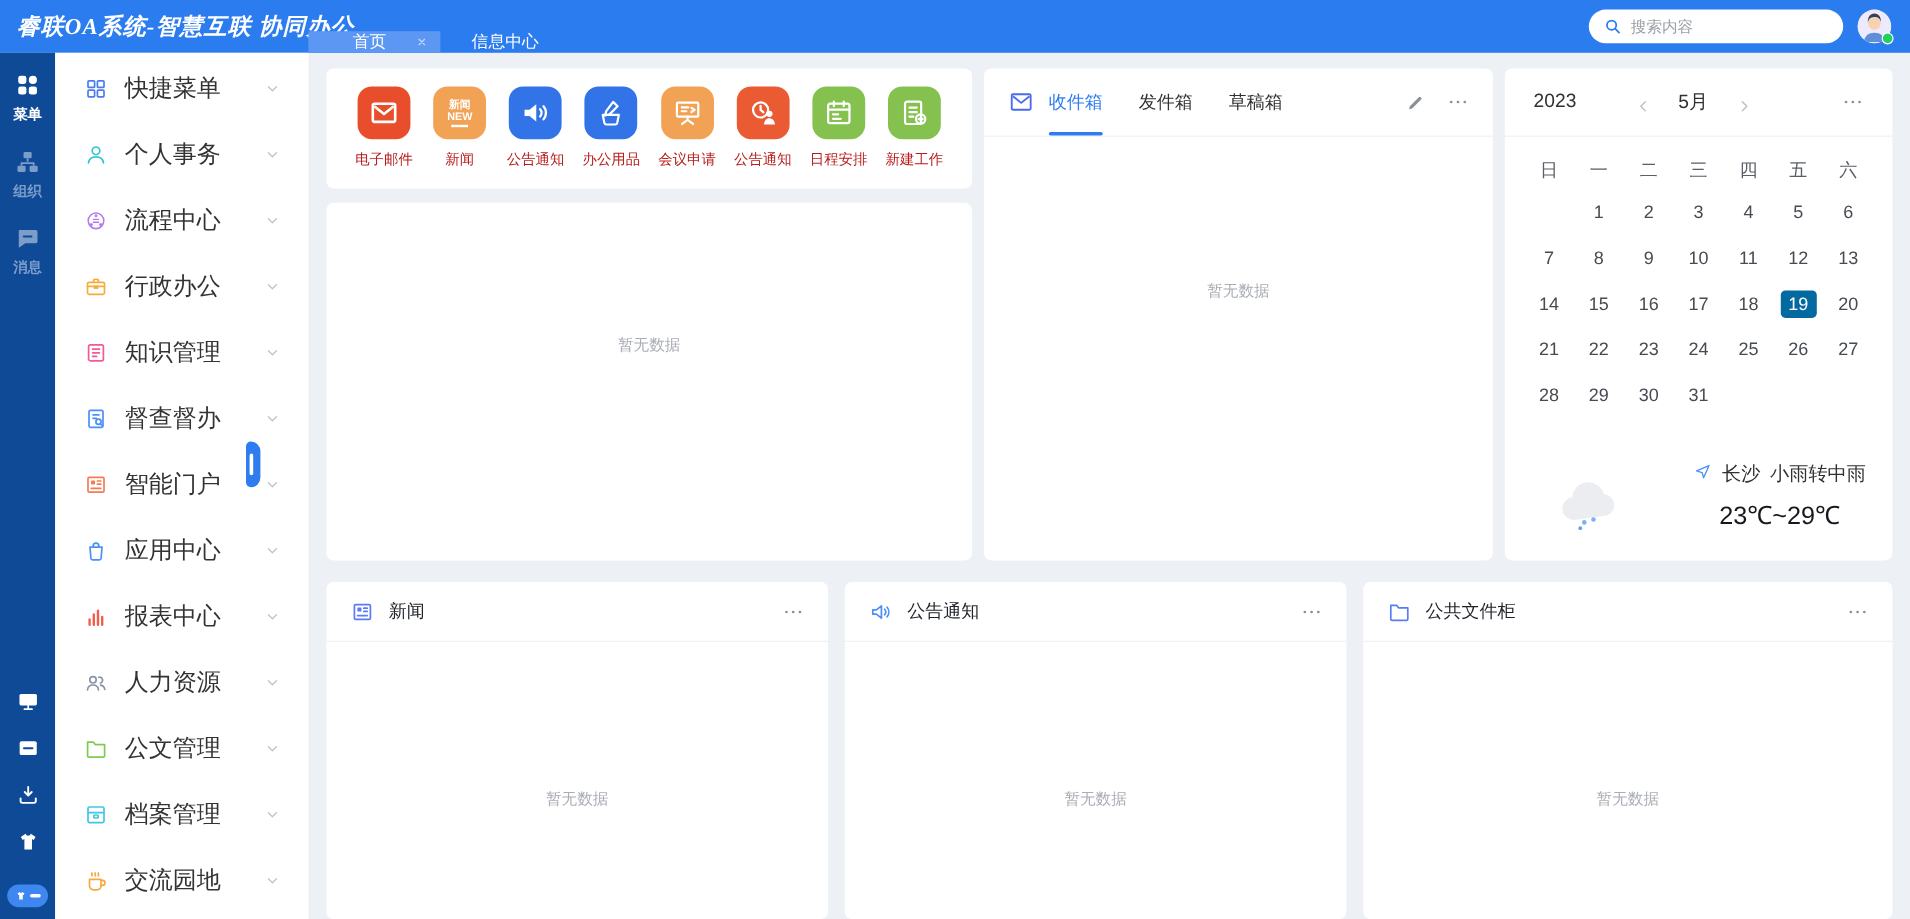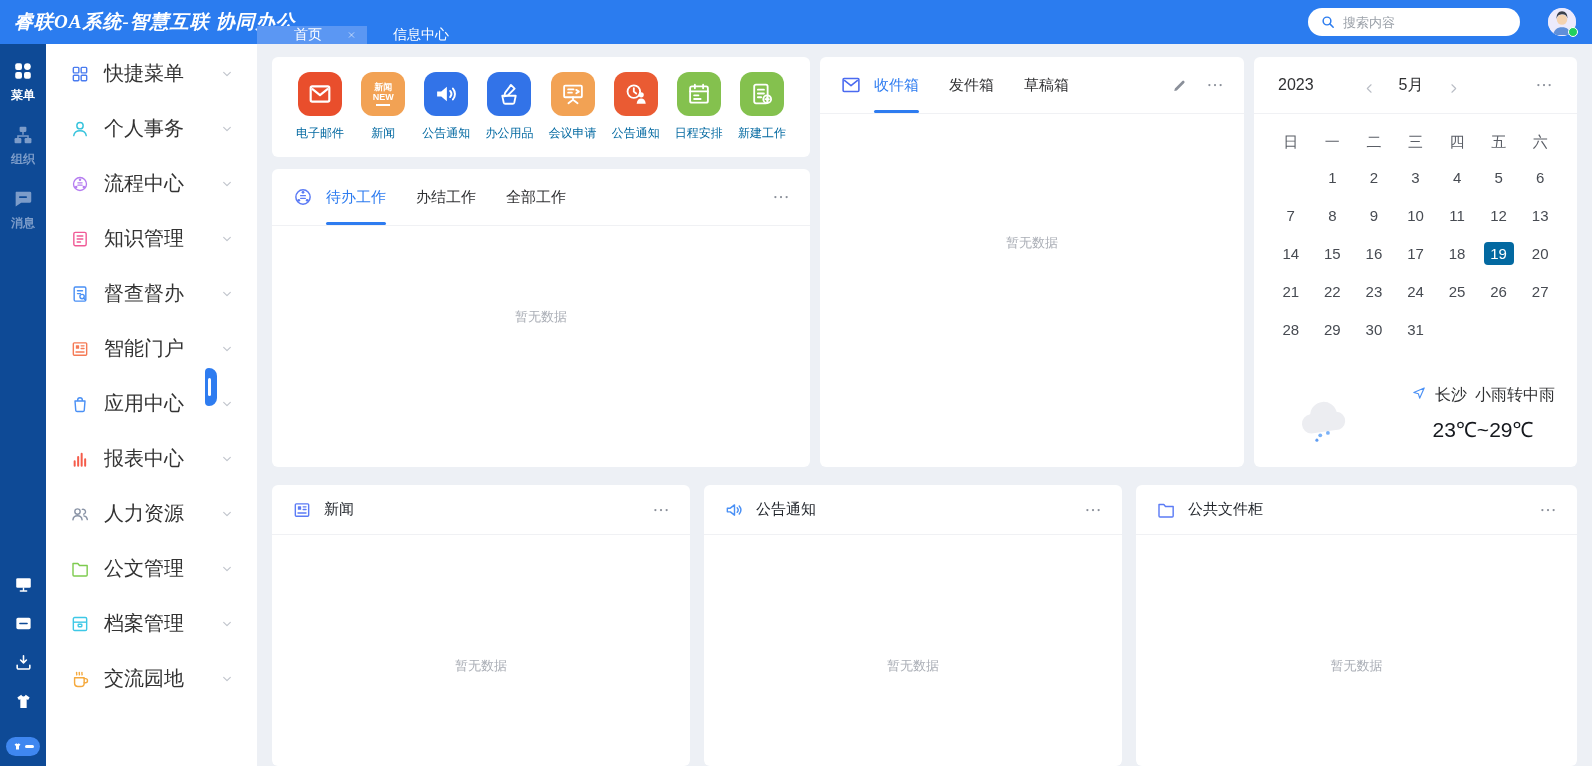--- a/index.html
+++ b/index.html
@@ -7,21 +7,21 @@
   .ic { display:block; flex:none; }
 
   
   .topbar { height:44px; background:#2b7cef; display:flex; align-items:stretch; position:relative; }
   .logo { width:257px; display:flex; align-items:center; padding-left:14px; color:#fff;
           font-family:"Liberation Serif", serif; font-style:italic; font-weight:700; font-size:19px; letter-spacing:1px; white-space:nowrap; }
   .tabs { display:flex; align-items:flex-end; }
   .tab { position:relative; display:flex; align-items:center; justify-content:center; min-width:88px; padding:0 26px; color:#fff; font-size:14px; cursor:pointer; }
   .tab.active { background:#5b97f3; width:110px; padding:0 30px 0 22px; }
   .tab .close { position:absolute; right:10px; top:50%; transform:translateY(-50%); color:rgba(255,255,255,.65); }
-  .topbar-right { margin-left:auto; display:flex; align-items:center; gap:28px; padding-right:16px; }
+  .topbar-right { margin-left:auto; display:flex; align-items:center; gap:12px; padding-right:16px; }
   .search { width:212px; height:28px; background:#fff; border-radius:14px; display:flex; align-items:center; padding:0 10px 0 12px; gap:7px; }
   .search input { border:none; outline:none; flex:1; font-size:13px; color:#333; background:transparent; }
   .search input::placeholder { color:#9aa0a8; }
   .avatar { position:relative; width:28px; height:28px; }
   .avatar .ph { width:28px; height:28px; border-radius:50%; overflow:hidden; background:#eceafc; display:block; }
   .avatar .dot { position:absolute; right:-2px; bottom:-1px; width:10px; height:10px; border-radius:50%; background:#21d05e; border:1.5px solid #fff; }
 
   
   .app-body { display:flex; height:722px; position:relative; }
 
@@ -48,21 +48,21 @@
   .col-left { width:538px; display:flex; flex-direction:column; gap:12px; }
   .col-mid { width:424px; }
   .col-right { flex:1; }
   .row-bottom { display:flex; gap:14px; margin-top:18px; height:281px; }
   .panel { background:#fff; border-radius:6px; display:flex; flex-direction:column; overflow:hidden; }
 
   
   .quick { height:100px; flex:none; flex-direction:row; align-items:center; justify-content:space-between; padding:0 18px; display:flex; }
   .qa-item { display:flex; flex-direction:column; align-items:center; gap:9px; cursor:pointer; width:60px; }
   .qa-tile { width:44px; height:44px; border-radius:12px; display:flex; align-items:center; justify-content:center; color:#fff; }
-  .qa-label { font-size:12px; color:#0369a1; white-space:nowrap;text-align:center; }
+  .qa-label { font-size:12px; color:#b91c1c; white-space:nowrap;text-align:center; }
   .news-txt { color:#fff; font-size:9px; font-weight:700; line-height:1.15; text-align:center; }
   .news-txt .u { display:block; width:14px; height:2px; background:#fff; margin:2px auto 0; }
 
   
   .p-head { height:57px; flex:none; display:flex; align-items:center; padding:0 20px; border-bottom:1px solid #f0f1f4; position:relative; }
   .p-head .p-icon { margin-right:12px; }
   .p-tabs { display:flex; align-self:stretch; gap:30px; }
   .p-tab { display:flex; align-items:center; font-size:15px; color:#303133; cursor:pointer; position:relative; }
   .p-tab.active { color:#2e7cf0; }
   .p-tab.active::after { content:""; position:absolute; left:0; right:0; bottom:0; height:3px; border-radius:2px; background:#2e7cf0; }
@@ -425,20 +425,31 @@
           <use href="#sym-flow-icon"></use>
         </svg>
         <span class="lbl">流程中心</span>
         <span class="chev">
           <svg class="ic" width="16" height="16">
             <use href="#sym-chevron-down-icon"></use>
           </svg>
         </span>
       </div>
       <div class="side-item">
+        <svg class="ic" width="20" height="20" style="color: rgb(245, 174, 61);">
+          <use href="#sym-briefcase-icon"></use>
+        </svg>
+        <span class="lbl">行政办公</span>
+        <span class="chev">
+          <svg class="ic" width="16" height="16">
+            <use href="#sym-chevron-down-icon"></use>
+          </svg>
+        </span>
+      </div>
+      <div class="side-item">
         <svg class="ic" width="20" height="20" style="color: rgb(240, 90, 150);">
           <use href="#sym-book-icon"></use>
         </svg>
         <span class="lbl">知识管理</span>
         <span class="chev">
           <svg class="ic" width="16" height="16">
             <use href="#sym-chevron-down-icon"></use>
           </svg>
         </span>
       </div>
@@ -595,35 +606,20 @@
               <div class="qa-tile" style="background: rgb(132, 193, 78);">
                 <svg class="ic" width="26" height="26" style="color: rgb(255, 255, 255);">
                   <use href="#sym-doc-plus-icon"></use>
                 </svg>
               </div>
               <div class="qa-label">新建工作</div>
             </div>
           </div>
 
         <div class="panel" style="flex:1">
-          <div class="p-head">
-            <svg class="ic p-icon" width="22" height="22" style="color:#5b7bf5">
-                <use href="#sym-flow-icon"></use>
-              </svg>
-            <div class="p-tabs" id="todo-tabs">
-                <span class="p-tab active">待办工作</span>
-                <span class="p-tab">办结工作</span>
-                <span class="p-tab">全部工作</span>
-              </div>
-            <div class="head-right">
-              <svg class="ic" width="18" height="18">
-                  <use href="#sym-more-icon"></use>
-                </svg>
-            </div>
-          </div>
           <div class="empty up60">暂无数据</div>
         </div>
       </div>
 
       <div class="col-mid">
         <div class="panel" style="height:100%">
           <div class="p-head">
             <svg class="ic p-icon" width="22" height="22" style="color:#4a6af0">
                 <use href="#sym-mail-icon"></use>
               </svg>

